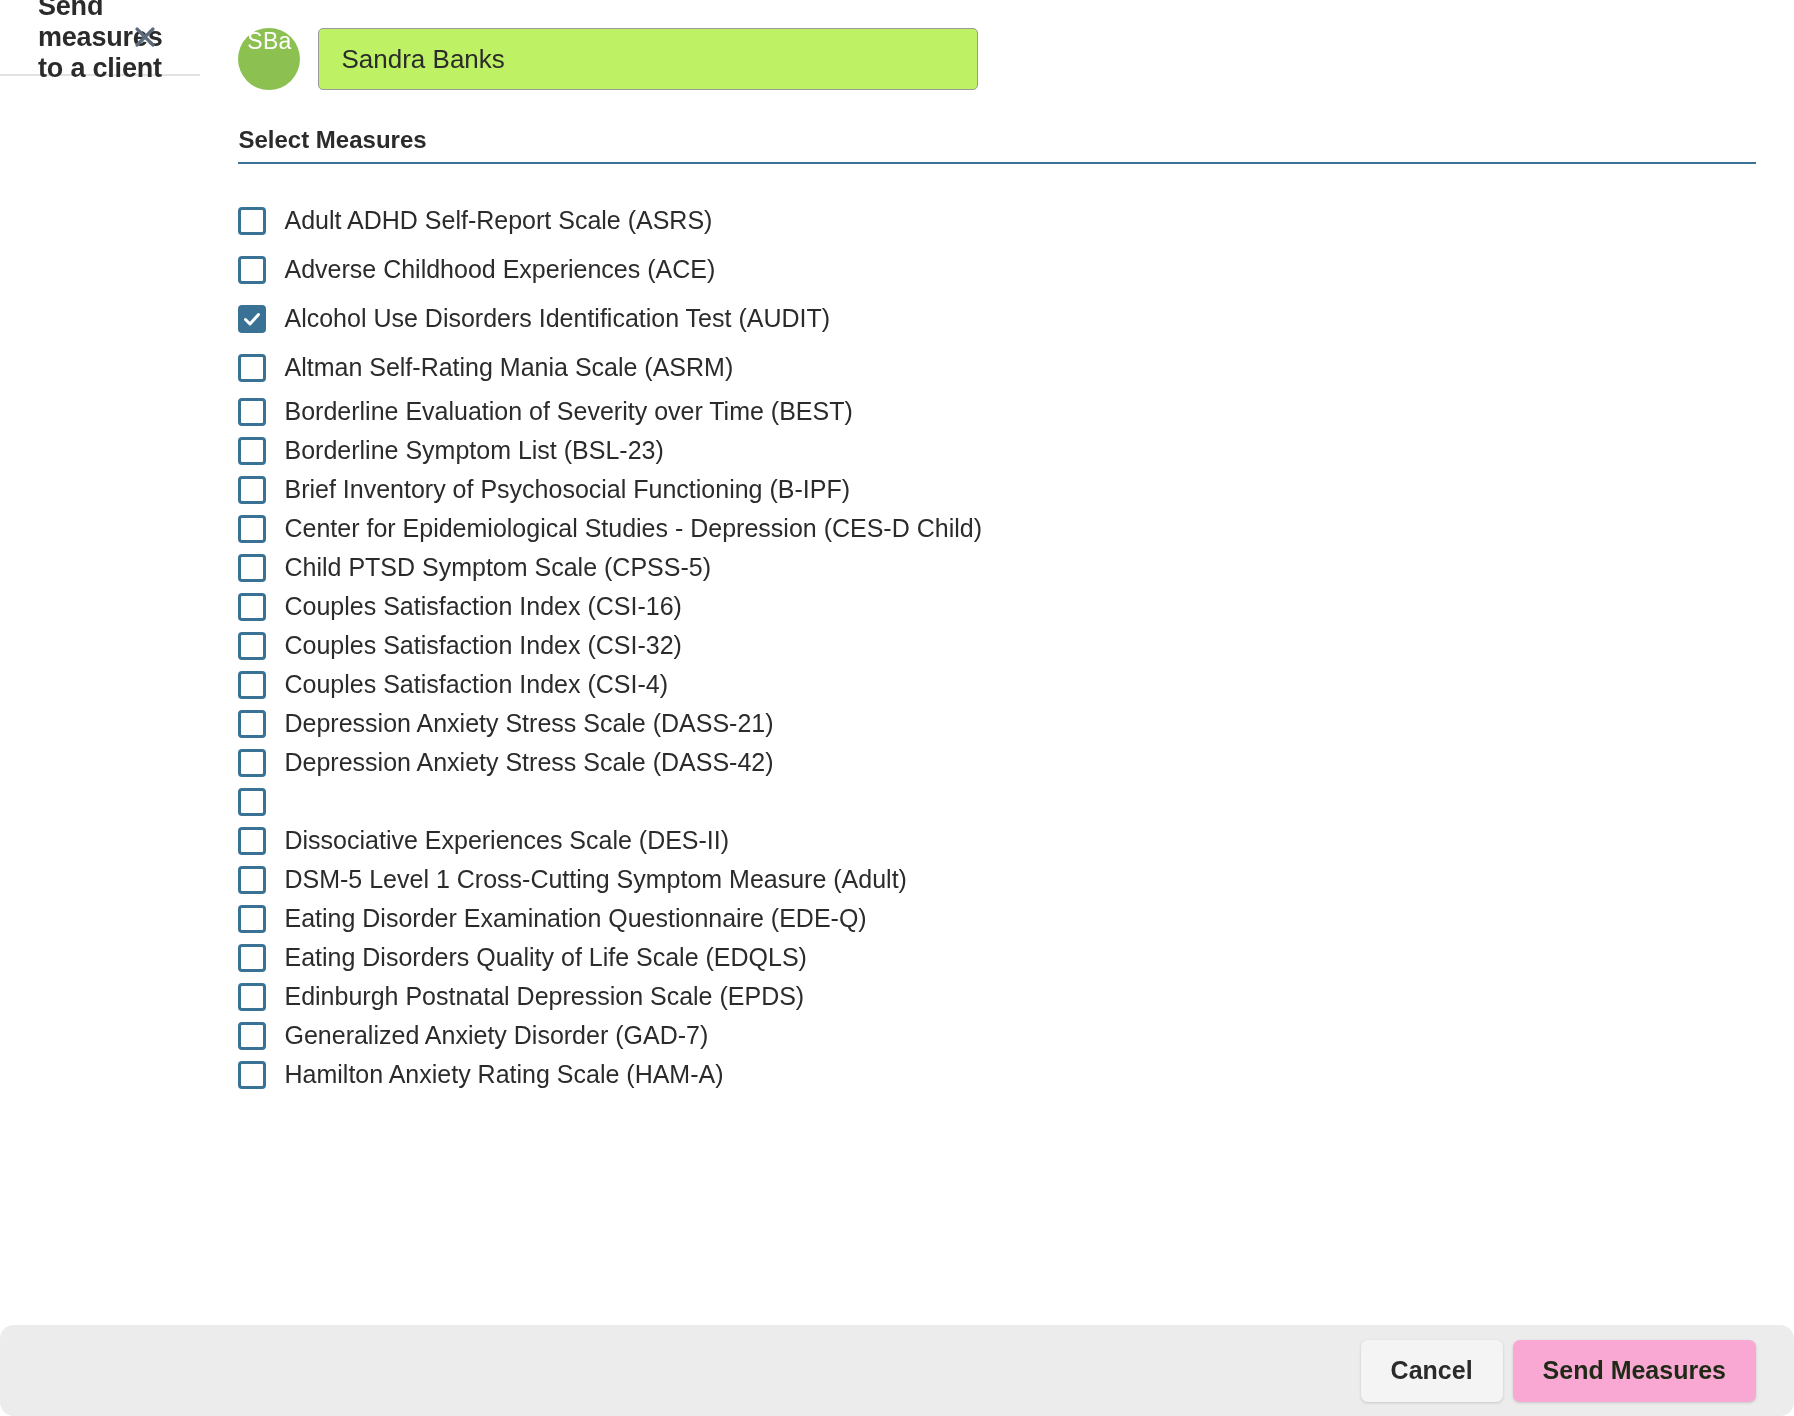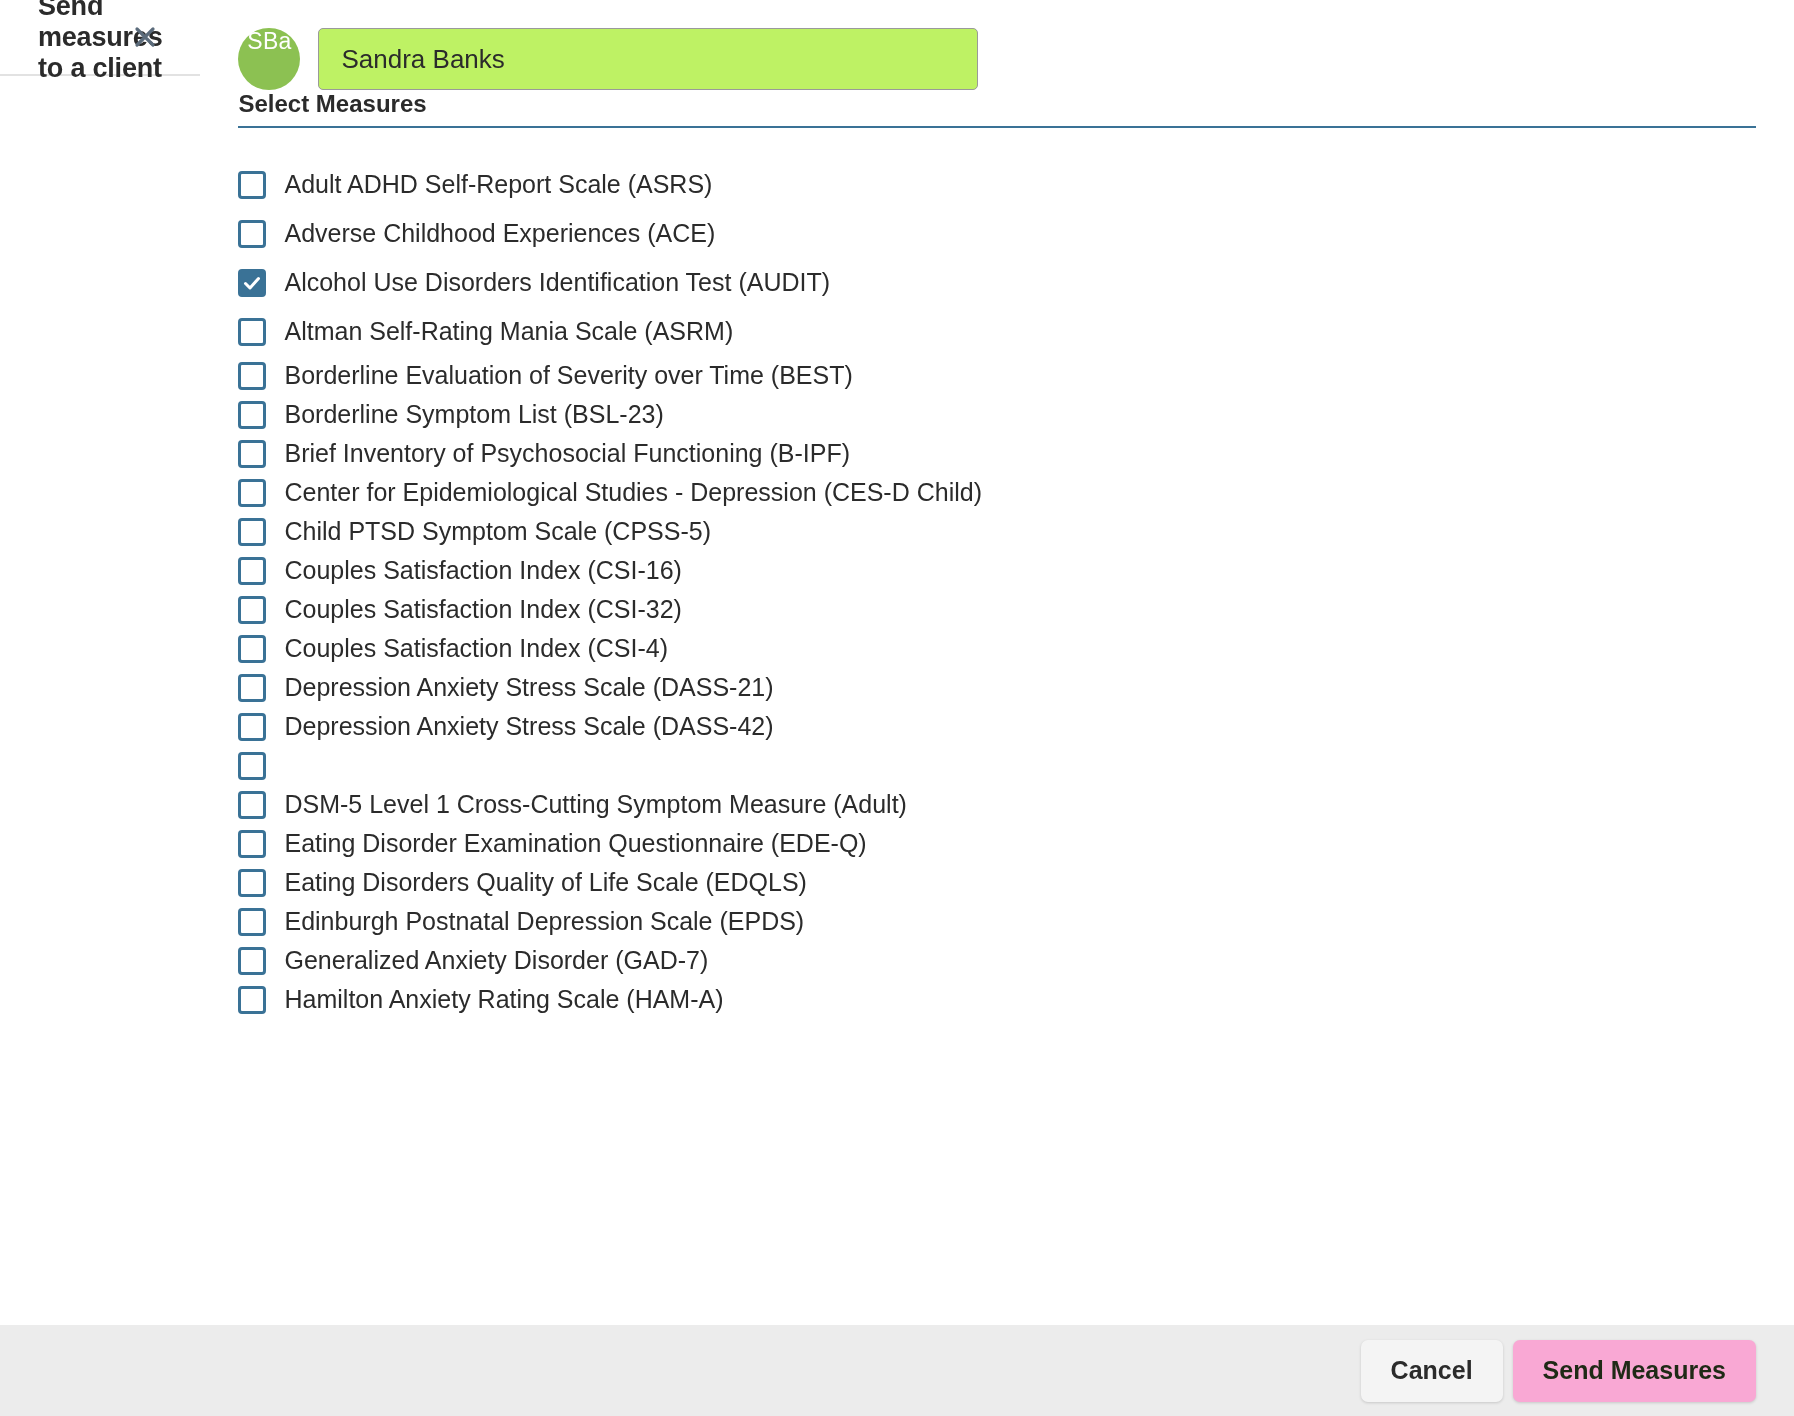--- a/index.html
+++ b/index.html
@@ -95,20 +95,21 @@
     border-radius: 5px;
     background: #bef264;
     padding: 0 22px;
     font-size: 26px;
     color: #2b2b2b;
     font-family: "Liberation Sans", sans-serif;
     outline: none;
   }
 
   .section-label {
+    margin-top: 36px;
     font-size: 24px;
     font-weight: bold;
     color: #2b2b2b;
     padding-bottom: 8px;
   }
 
   .section-rule {
     height: 2px;
     background: #3a7296;
     width: 100%;
@@ -163,20 +164,21 @@
     right: 0;
     bottom: 0;
     height: 91px;
     background: #ececec;
     display: flex;
     align-items: center;
     justify-content: flex-end;
     padding-right: 38px;
     gap: 10px;
     z-index: 5;
+    border-radius: 14px;
   }
 
   .btn {
     border: none;
     border-radius: 7px;
     font-family: "Liberation Sans", sans-serif;
     font-size: 25px;
     font-weight: bold;
     cursor: pointer;
     height: 62px;
@@ -285,20 +287,24 @@
         </div>
         <div class="measure-row">
           <span class="cbox"></span>
           <span class="measure-label">Depression Anxiety Stress Scale (DASS-42)</span>
         </div>
         <div class="measure-row">
           <span class="cbox"></span>
         </div>
         <div class="measure-row">
           <span class="cbox"></span>
+          <span class="measure-label">Dissociative Experiences Scale (DES-II)</span>
+        </div>
+        <div class="measure-row">
+          <span class="cbox"></span>
           <span class="measure-label">DSM-5 Level 1 Cross-Cutting Symptom Measure (Adult)</span>
         </div>
         <div class="measure-row">
           <span class="cbox"></span>
           <span class="measure-label">Eating Disorder Examination Questionnaire (EDE-Q)</span>
         </div>
         <div class="measure-row">
           <span class="cbox"></span>
           <span class="measure-label">Eating Disorders Quality of Life Scale (EDQLS)</span>
         </div>

